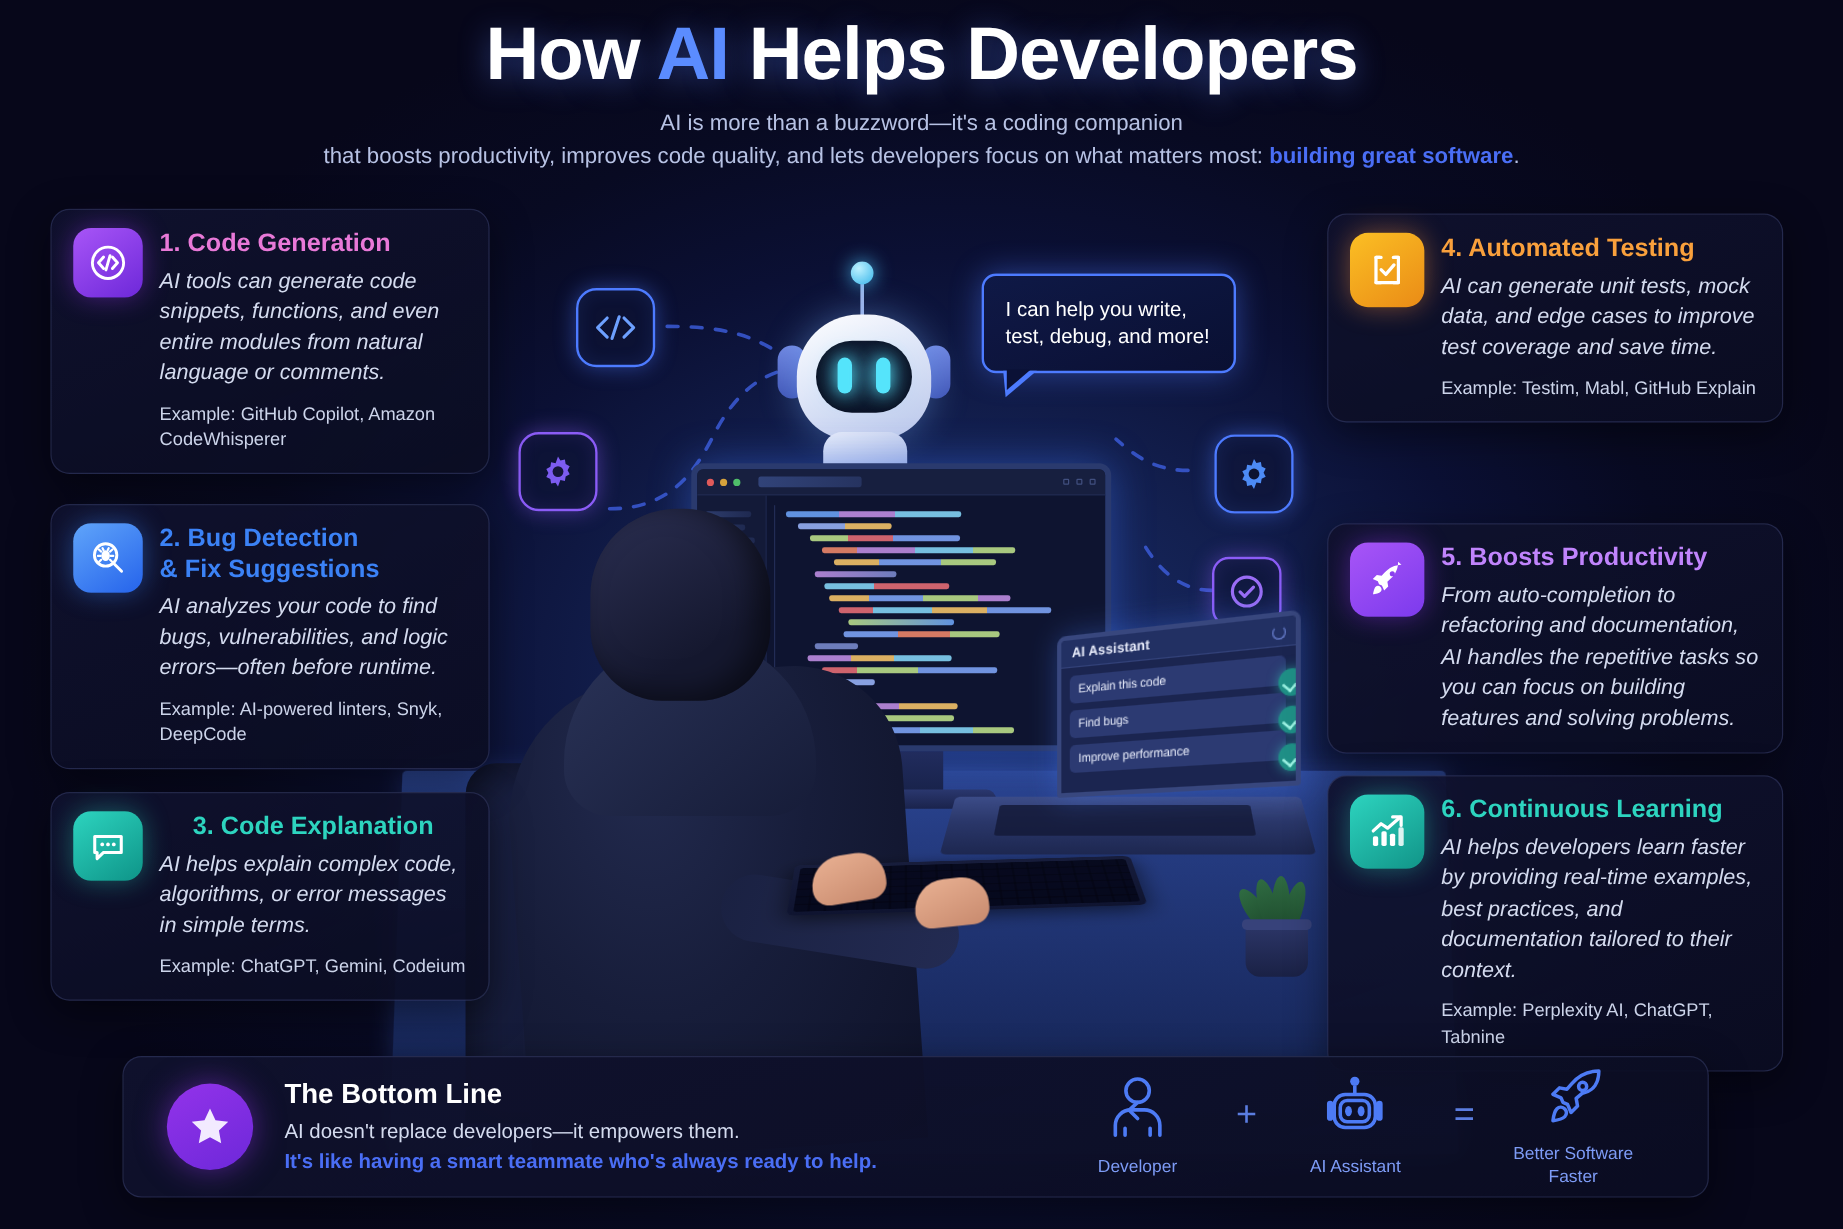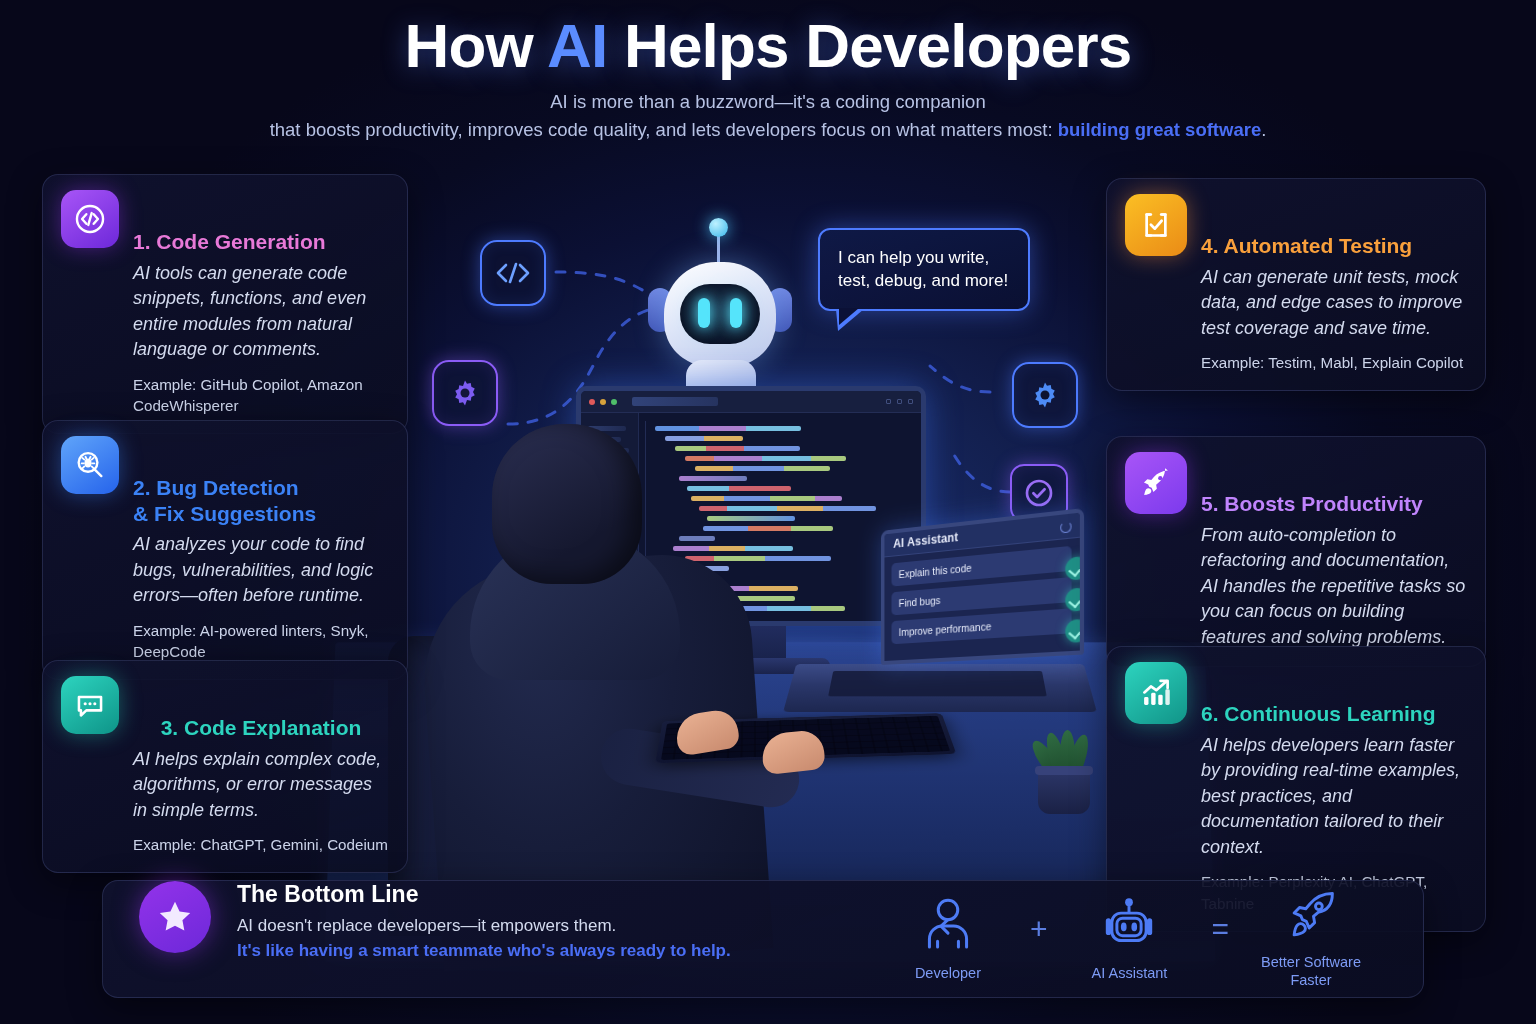--- a/index.html
+++ b/index.html
@@ -155,40 +155,40 @@
   .card-right { left:1106px; width:380px; }
   .ico { width:58px; height:58px; min-width:58px; border-radius:15px; display:flex;
          align-items:center; justify-content:center; }
   .ico.big { width:62px; height:62px; min-width:62px; }
   .ico.purple  { background:linear-gradient(145deg,#a855f7,#6d28d9); box-shadow:0 0 22px rgba(147,51,234,.45); }
   .ico.blue    { background:linear-gradient(145deg,#60a5fa,#2563eb); box-shadow:0 0 22px rgba(59,130,246,.45); }
   .ico.teal    { background:linear-gradient(145deg,#2dd4bf,#0e9488); box-shadow:0 0 22px rgba(45,212,191,.40); }
   .ico.orange  { background:linear-gradient(145deg,#fbbf24,#ea8b16); box-shadow:0 0 22px rgba(251,146,60,.45); }
   .ico.violet2 { background:linear-gradient(145deg,#a855f7,#7c3aed); box-shadow:0 0 22px rgba(147,51,234,.45); }
   .ico.teal2   { background:linear-gradient(145deg,#2dd4bf,#119488); box-shadow:0 0 22px rgba(45,212,191,.40); }
-  .c-body { flex:1;margin-top:39px; }
+  .c-body { flex:1; }
   .c-title { font-size:21px; font-weight:bold; line-height:1.22; margin-bottom:6px; }
   .c-desc { font-size:18px; color:#d4dbef; line-height:1.42;font-style:italic; }
   .c-ex   { font-size:15.2px; color:#ccd4ea; line-height:1.42; margin-top:11px; }
   
   .bubble { position:absolute; left:818px; top:228px; width:212px; padding:16px 18px;
             background:linear-gradient(160deg,rgba(16,26,72,.92),rgba(10,16,50,.92));
             border:2px solid #4d7bff; border-radius:12px;
             box-shadow:0 0 26px rgba(77,123,255,.45); z-index:6; }
   .bubble p { font-size:17px; color:#ffffff; line-height:1.38; }
   .bubble::after { content:""; position:absolute; left:16px; bottom:-22px; width:0; height:0;
                    border-left:2px solid transparent; border-top:22px solid #4d7bff;
                    border-right:26px solid transparent; }
   .bubble::before { content:""; position:absolute; left:19px; bottom:-16px; width:0; height:0;
                     border-top:17px solid #0b1136; border-right:20px solid transparent; z-index:2; }
   
   .bottom { position:absolute; left:102px; top:880px; width:1322px; height:118px;
             border-radius:16px; background:linear-gradient(160deg,rgba(16,18,46,.94),rgba(11,13,34,.92));
             border:1px solid rgba(120,130,200,.22); box-shadow:0 10px 34px rgba(0,0,0,.45);
-            display:flex; z-index:6; }
+            display:flex; align-items:center; z-index:6; }
   .star-badge { width:72px; height:72px; margin-left:36px; border-radius:50%;
                 background:linear-gradient(150deg,#9333ea,#6d28d9); display:flex;
                 align-items:center; justify-content:center; box-shadow:0 0 26px rgba(147,51,234,.5); }
   .bl-text { margin-left:26px; }
   .bl-title { font-size:23px; font-weight:bold; color:#ffffff; margin-bottom:6px; }
   .bl-l1 { font-size:17px; color:#d4dbef; line-height:1.45; }
   .bl-l2 { font-size:17px; color:#4a6ef5; font-weight:bold; line-height:1.45; }
   .eq { margin-left:auto; margin-right:56px; display:flex; align-items:center; gap:26px; }
   .eq-item { width:112px; text-align:center; }
   .eq-item .lbl { margin-top:6px; font-size:14.5px; color:#7d9bf5; line-height:1.25; }
@@ -423,21 +423,21 @@
     <div class="ico orange big">
       <svg width="34" height="34" viewBox="0 0 24 24" fill="none" stroke="#ffffff" stroke-width="1.9" stroke-linecap="round" stroke-linejoin="round">
         <path d="M7.6 4.6H5.4v14.8h13.2V4.6h-2.2"></path>
         <path d="M5.4 4.6h3M15.6 4.6h3M5.4 19.4h3M15.6 19.4h3"></path>
         <path d="M8.4 11.8 L11.2 14.6 L16 9"></path>
       </svg>
     </div>
     <div class="c-body">
       <div class="c-title" style="color:#f9a03c;">4. Automated Testing</div>
       <div class="c-desc">AI can generate unit tests, mock data, and edge cases to improve test coverage and save time.</div>
-      <div class="c-ex">Example: Testim, Mabl, Explain Copilot</div>
+      <div class="c-ex">Example: Testim, Mabl, GitHub Explain</div>
     </div>
   </div>
 
   <div class="card card-right" style="top:436px;">
     <div class="ico violet2 big">
       <svg width="34" height="34" viewBox="0 0 24 24" fill="#ffffff">
         <path d="M20.4 3.2c-4 .2-7.4 1.8-9.9 4.6l-1.8 2-2.8-.5-2.4 2.4 3 1.3.7 1.7 1.7.7 1.3 3 2.4-2.4-.5-2.8 2-1.8c2.8-2.5 4.4-5.9 4.3-9.9z"></path>
         <circle cx="15" cy="8.6" r="1.5" fill="#8b40ef"></circle>
         <path d="M5.2 16.2c-1.1 1.1-1.5 4.4-1.5 4.4s3.3-.4 4.4-1.5c.8-.8.8-2 0-2.8s-2.1-.9-2.9-.1z"></path>
       </svg>

